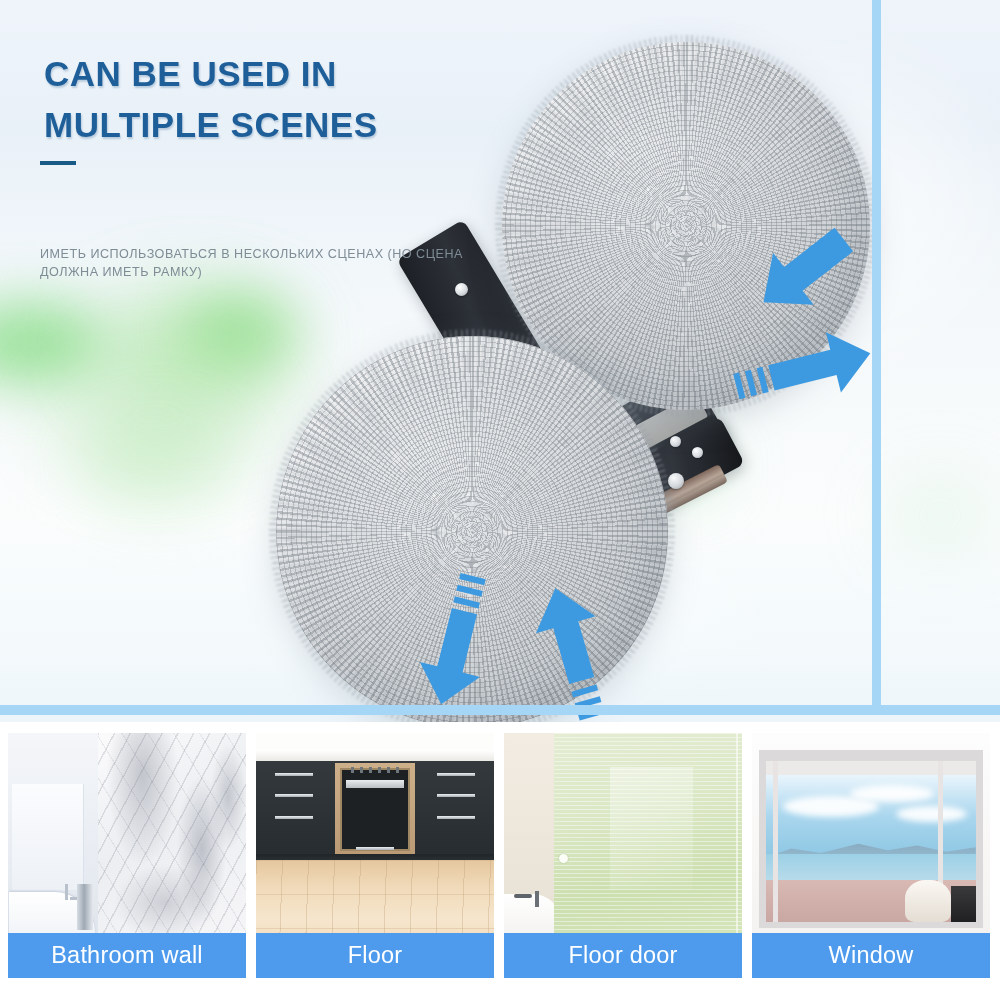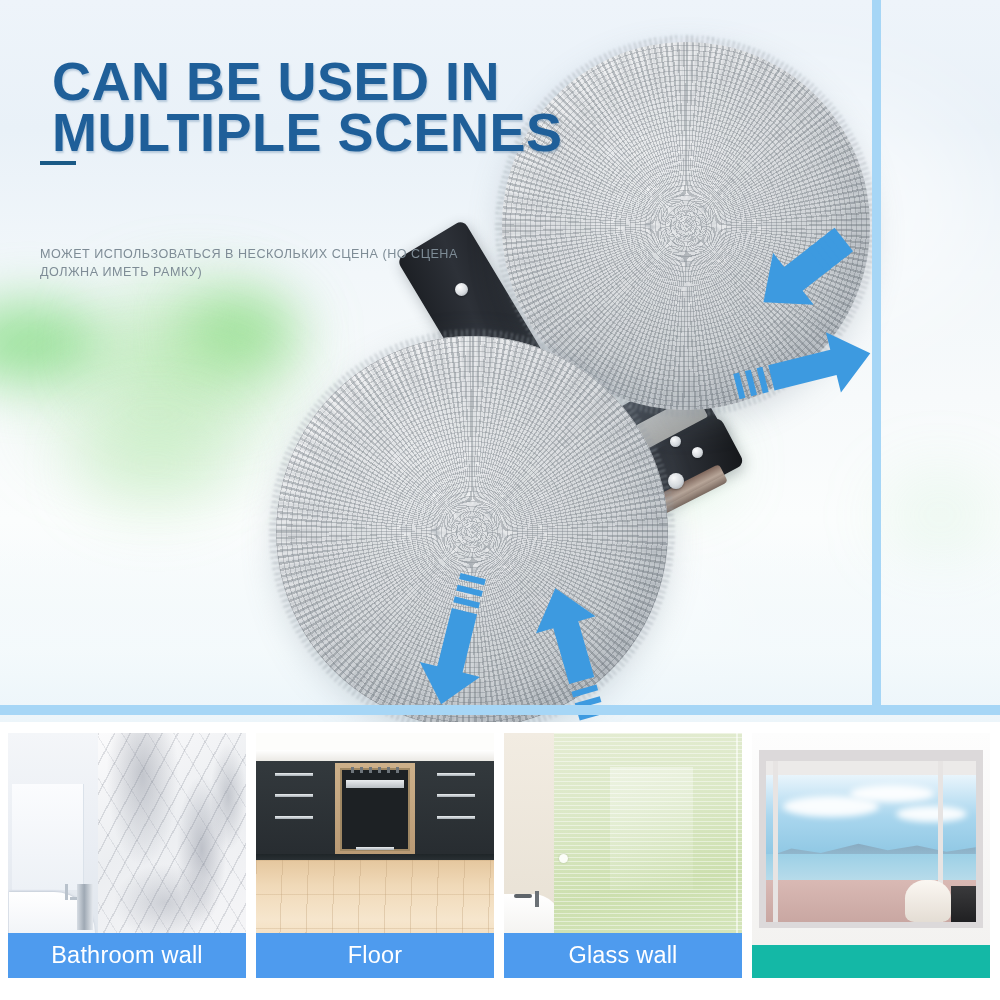--- a/index.html
+++ b/index.html
@@ -73,27 +73,27 @@
     left: 881px; top: 705px;
     width: 119px; height: 10px;
     background: #a6d6f6;
   }
 
   
   .headline {
     position: absolute;
     left: 40px; top: 44px;
     color: #1f5f99;
-    font-size: 54px;
+    font-size: 35px;
     line-height: 51px;
     font-weight: bold;
     letter-spacing: .5px;
     text-shadow: 1px 2px 2px rgba(90,130,165,.35);
     white-space: pre-line;
-    margin: 12px;
+    margin: 4px;
   }
   .rule {
     position: absolute;
     left: 40px; top: 161px;
     width: 36px; height: 4px;
     background: #1a5a86;
   }
   .banner {
     position: absolute;
     left: 40px; top: 190px;
@@ -247,21 +247,21 @@
     position: absolute;
     left: 0; top: 733px;
     width: 1000px; height: 252px;
   }
   .thumb {
     position: absolute;
     top: 0;
     width: 238px;
     height: 245px;
     overflow: hidden;
-    background: #14b8a6;
+    background: #c2410c;
   }
   .thumb-art {
     position: absolute;
     left: 0; top: 0;
     width: 100%;
     height: 212px;
     overflow: hidden;
   }
   .thumb-label {
     position: absolute;
@@ -465,21 +465,21 @@
           </g>
         </svg>
       </div>
     </div>
 
     <div class="frame-v"></div>
 
     <h1 class="headline">CAN BE USED IN
 MULTIPLE SCENES</h1>
     <div class="rule"></div>
-    <p class="subtext">МОЖЕТ ИСПОЛЬЗОВАТЬСЯ В НЕСКОЛЬКИХ СЦЕНА (НО СЦЕНА ДОЛЖНА ИМЕТЬ РАМКУ)</p>
+    <p class="subtext">ИМЕТЬ ИСПОЛЬЗОВАТЬСЯ В НЕСКОЛЬКИХ СЦЕНАХ (НО СЦЕНА ДОЛЖНА ИМЕТЬ РАМКУ)</p>
   </div>
 
   <div class="frame-h"></div>
   <div class="frame-h2"></div>
 
   <div class="thumbs">
 
     <div class="thumb" style="left:8px;">
       <div class="thumb-art">
         <div class="bw-left"></div>
@@ -523,21 +523,21 @@
         <div class="gd-left"></div>
         <div class="gd-tub"></div>
         <div class="gd-tap"></div>
         <div class="gd-tap2"></div>
         <div class="gd-glass">
           <div class="gd-reflect"></div>
           <div class="gd-edge"></div>
         </div>
         <div class="gd-knob"></div>
       </div>
-      <div class="thumb-label">Glass wall</div>
+      <div class="thumb-label">Floor door</div>
     </div>
 
     <div class="thumb" style="left:752px;">
       <div class="thumb-art">
         <div class="wn-wall"></div>
         <div class="wn-frame"></div>
         <div class="wn-glass">
           <div class="wn-sky"></div>
           <div class="wn-cloud" style="left:8%; top:22%; width:46%; height:13%;"></div>
           <div class="wn-cloud" style="left:40%; top:15%; width:40%; height:11%;"></div>
@@ -545,16 +545,17 @@
           <div class="wn-mtn"></div>
           <div class="wn-sea"></div>
           <div class="wn-ledge"></div>
           <div class="wn-top"></div>
           <div class="wn-mullion" style="left:3%;"></div>
           <div class="wn-mullion" style="left:82%;"></div>
           <div class="wn-dog"></div>
           <div class="wn-dark"></div>
         </div>
       </div>
+      <div class="thumb-label">Window</div>
     </div>
 
   </div>
 </div>
 
 </body></html>

